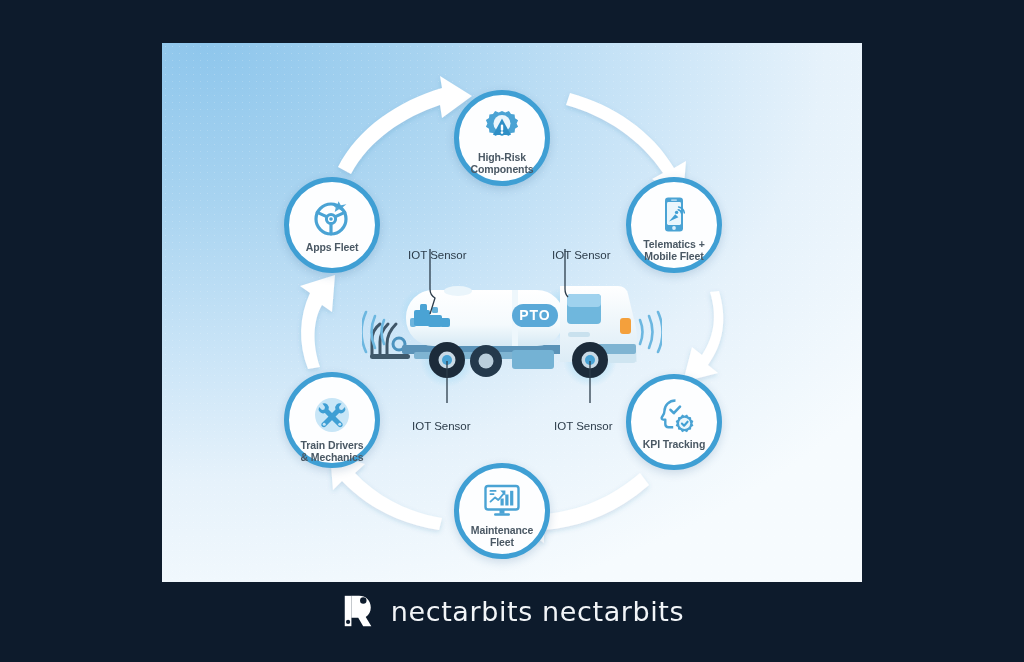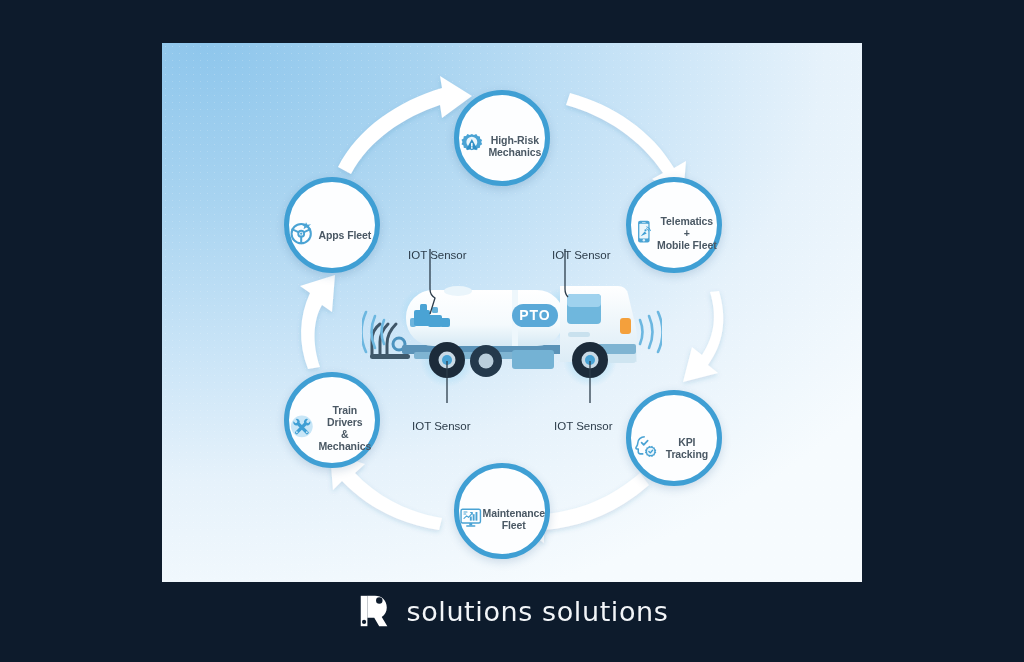--- a/index.html
+++ b/index.html
@@ -28,37 +28,37 @@
 
   .stage { position: absolute; inset: 0; }
   .stage > * { position: absolute; }
 
   
   .node {
     width: 96px; height: 96px; border-radius: 50%;
     background: #fdfeff;
     border: 5px solid #3f9fd4;
     box-shadow: 0 3px 10px rgba(25,80,130,.18);
-    display: flex; flex-direction: row;
+    display: flex; flex-direction: column;
     align-items: center; justify-content: flex-start;
     padding-top: 13px;
     z-index: 6;
   }
   .node .glyph { width: 40px; height: 40px; display:block; }
   .node .cap {
     margin-top: 3px;
     font-size: 10.5px; line-height: 12px;
     color: #4a5864; text-align: center; font-weight: 600;
     letter-spacing: -.1px; width: 94px;
   }
   .node.compact { padding-top: 16px; }
 
   #node-high-risk   { left: 292px; top: 47px; }
   #node-telematics  { left: 464px; top: 134px; }
-  #node-kpi         { left: 464px; top: 347px; }
+  #node-kpi         { left: 464px; top: 331px; }
   #node-maintenance { left: 292px; top: 420px; }
   #node-train       { left: 122px; top: 329px; justify-content: flex-end; }
   #node-pilot       { left: 122px; top: 134px; }
 
   
   .arrows { left:0; top:0; width:700px; height:539px; z-index: 3; }
 
   
   .truck { left: 200px; top: 215px; width: 300px; height: 130px; z-index: 5; }
 
@@ -218,21 +218,21 @@
       <div class="node" id="node-high-risk">
         <svg class="glyph" viewBox="0 0 40 40">
           <path fill="#4aa3d4" d="M20 3l3.3 1.6L26.9 3l2.1 3.1 3.6.5.4 3.6 3.1 2-1.5 3.3 1.5 3.3-3.1 2-.4 3.6-3.6.5-2.1 3.1-3.6-1.6L20 28l-3.3-1.6-3.6 1.6-2.1-3.1-3.6-.5-.4-3.6-3.1-2 1.5-3.3L3.9 12l3.1-2 .4-3.6 3.6-.5L13.1 3l3.6 1.6z"></path>
           <circle cx="20" cy="15.5" r="8.5" fill="#eaf6fc"></circle>
           <path fill="#2f8fc6" d="M20 10.5l9 16.5H11z"></path>
           <rect x="18.8" y="16.5" width="2.4" height="6.2" rx="1.2" fill="#ffffff"></rect>
           <circle cx="20" cy="24.6" r="1.3" fill="#ffffff"></circle>
         </svg>
         <div class="cap">
           <span>High-Risk</span><br>
-          <span>Mechanics</span>
+          <span>Components</span>
         </div>
       </div>
 
       <div class="node" id="node-telematics">
         <svg class="glyph" viewBox="0 0 40 40">
           <rect x="11" y="2.5" width="18" height="34" rx="3.2" fill="#4aa3d4"></rect>
           <rect x="13" y="7" width="14" height="23" rx="1.4" fill="#eaf6fc"></rect>
           <rect x="17" y="4.4" width="6" height="1.3" rx=".65" fill="#cbe8f7"></rect>
           <circle cx="20" cy="33" r="1.9" fill="#d8eefa"></circle>
           <path fill="#3f9fd4" d="M15 26.5l6.2-7.2 3.2 3z"></path>
@@ -316,16 +316,16 @@
     </div>
   </div>
 
   <div class="logo-wrap">
     <svg class="logo-mark" viewBox="0 0 40 40">
       <path fill="#ffffff" d="M5 4h7v32H5z"></path>
       <path fill="#ffffff" d="M12 4h8c7.2 0 12.4 5 12.4 12.2 0 4.4-2 8-5.3 10.1L33 36h-8.6l-5.2-8.8H12z"></path>
       <circle cx="24.5" cy="9" r="3.4" fill="#0d1b2c"></circle>
       <circle cx="8.5" cy="31.5" r="2.2" fill="#0d1b2c"></circle>
     </svg>
-    <div class="logo-text">solutions solutions</div>
+    <div class="logo-text">nectarbits nectarbits</div>
   </div>
 
 </div>
 
 </body></html>

